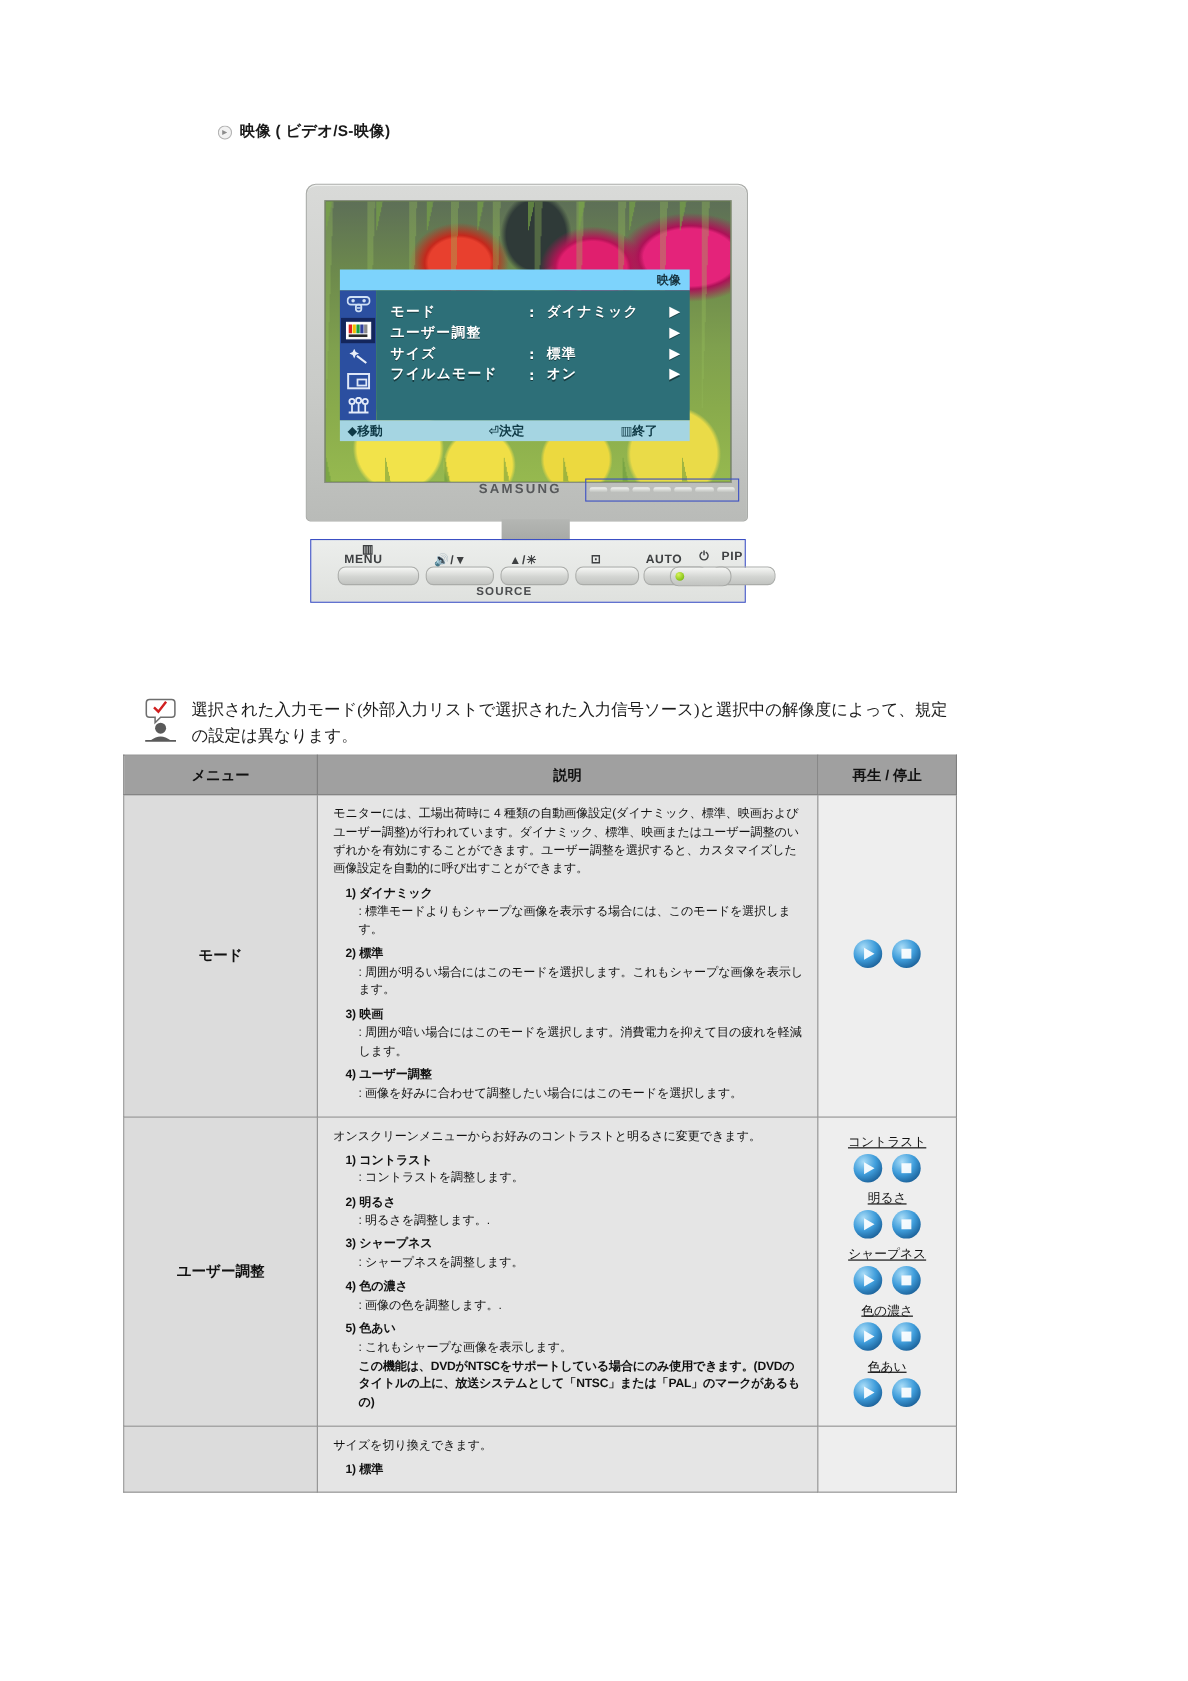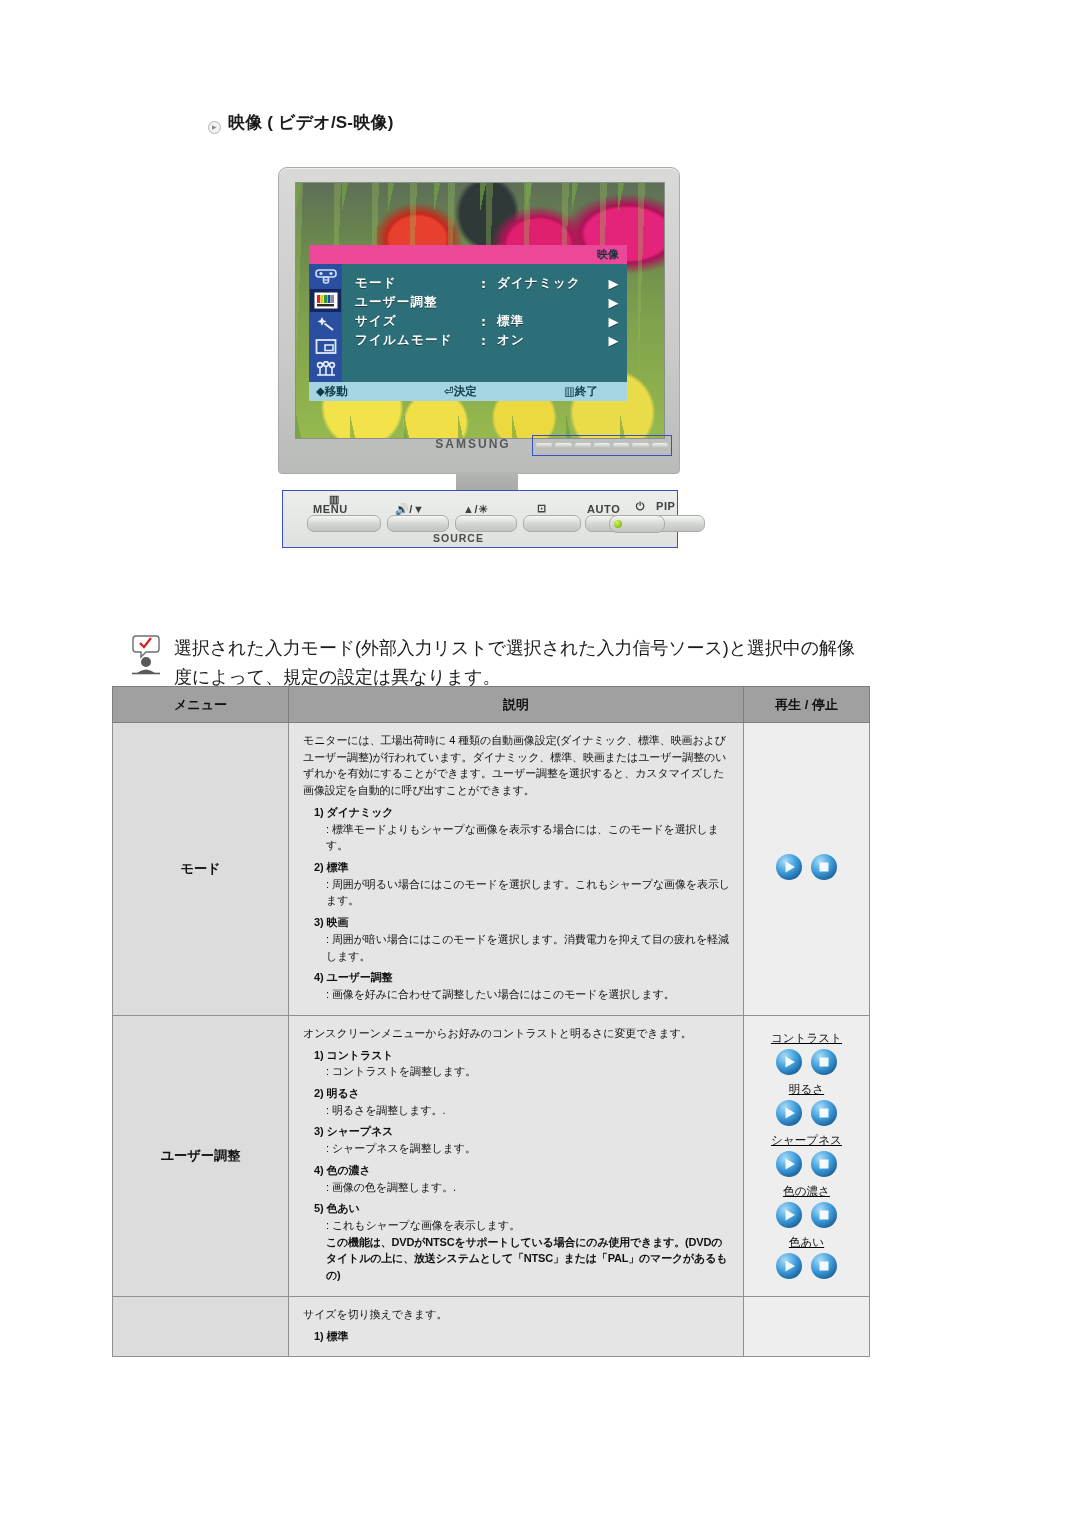--- a/index.html
+++ b/index.html
@@ -6,23 +6,23 @@
     margin: 0; padding: 0;
     width: 1080px; height: 1528px;
     background: #ffffff;
     font-family: "Liberation Sans", "DejaVu Sans", sans-serif;
   }
   .page { position: relative; width: 1080px; height: 1528px; overflow: hidden; }
 
   
   .section-heading {
     position: absolute;
-    left: 208px; top: 111px;
-    display: flex; align-items: flex-end; gap: 7px;
-    font-size: 17px; font-weight: bold; color: #1a1a1a;
+    left: 198px; top: 111px;
+    display: flex; align-items: center; gap: 7px;
+    font-size: 14px; font-weight: bold; color: #1a1a1a;
     letter-spacing: .2px;
   }
   .bullet-arrow {
     width: 13px; height: 13px; position: relative; display: inline-block;
   }
   .bullet-arrow svg { display:block; }
 
   
   .monitor-wrap {
     position: absolute; left: 278px; top: 167px;
@@ -68,21 +68,21 @@
   }
 
   
   .osd {
     position: absolute; left: 13px; top: 62px;
     width: 318px; height: 158px;
     font-family: "DejaVu Sans", sans-serif;
   }
   .osd-titlebar {
     position: relative; height: 19px;
-    background: #ec4899;
+    background: #7dd3fc;
     display: flex; align-items: center; justify-content: flex-end;
     padding-right: 8px;
     color: #16333f; font-size: 11px; font-weight: bold;
   }
   .osd-body { position: relative; display: flex; height: 118px; }
   .osd-iconcol {
     width: 33px; background: #2b4fa0;
     display: flex; flex-direction: column; align-items: center;
     padding-top: 2px;
   }
@@ -187,22 +187,22 @@
   }
 
   
   .note {
     position: absolute; left: 128px; top: 632px;
     width: 740px; min-height: 44px;
     display: flex; align-items: flex-start; gap: 10px;
   }
   .note-icon { width: 36px; height: 44px; position: relative; flex: none; }
   .note-text {
-    font-size: 18px; line-height: 1.62; color: #1c1c1c;
-    padding-top: 2px; letter-spacing: -.1px;
+    font-size: 15px; line-height: 1.62; color: #1c1c1c;
+    padding-top: 2px; letter-spacing: -.1px; font-family: Liberation Serif, serif;
   }
 
   
   .spec-table {
     position: absolute; left: 112px; top: 686px;
     width: 757px;
     border-collapse: collapse;
     table-layout: fixed;
   }
   .spec-table col.c1 { width: 176px; }

